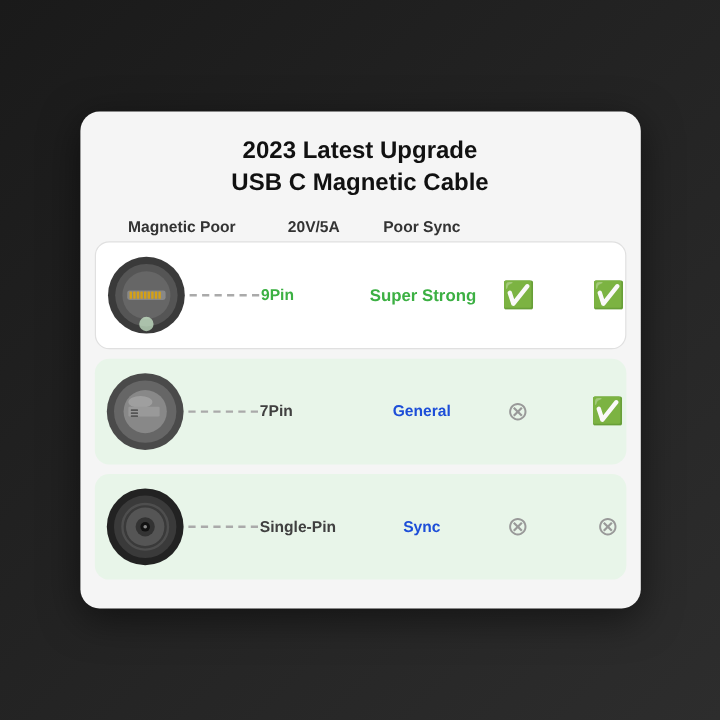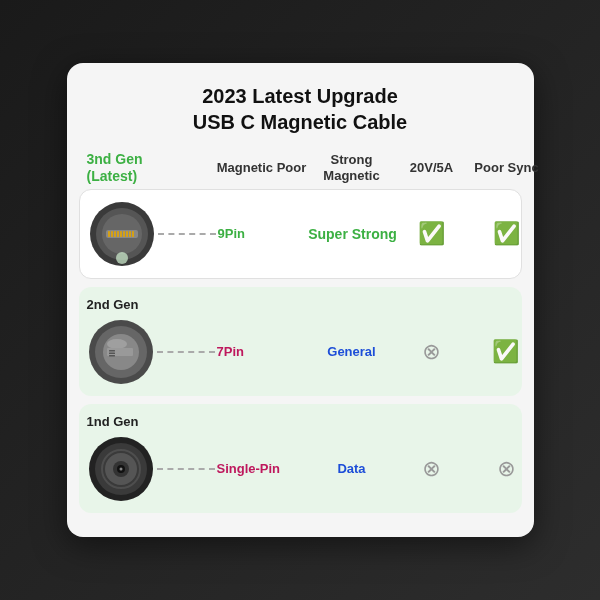--- a/index.html
+++ b/index.html
@@ -76,21 +76,21 @@
       color: #222;
       margin-bottom: 6px;
     }
     .product-area {
       display: flex;
       align-items: center;
       gap: 0;
     }
     .pin-label {
       font-size: 13px;
-      color: #be185d;
+      color: #404040;
       white-space: nowrap;
       font-weight: 600;
     }
     .pin-label.green {
       color: #3cb043;
       font-weight: 700;
     }
     .magnetic-val {
       text-align: center;
       font-size: 13px;
@@ -138,24 +138,21 @@
     }
   </style>
 </head>
 <body>
 
 <div class="card">
   <h1 class="title" style="white-space:pre-line;">2023 Latest Upgrade
 USB C Magnetic Cable</h1>
 
   <div class="header-row">
-    <div class="header-cell gen-label" style="white-space:pre-line;">3nd Gen
-(Latest)</div>
     <div class="header-cell" style="white-space:pre-line;">Magnetic Poor</div>
-    <div class="header-cell" style="white-space:pre-line;">Strong Magnetic</div>
     <div class="header-cell">20V/5A</div>
     <div class="header-cell">Poor Sync</div>
   </div>
 
   <div class="gen-section gen3">
     <div class="gen3-inner">
       <hr class="top-divider">
       <div class="gen3-data-row">
         <div class="gen3-product-col">
 
@@ -185,21 +182,20 @@
         </div>
         <div class="pin-label green">9Pin</div>
         <div class="magnetic-val super">Super Strong</div>
         <div class="icon-cell check-green">✅</div>
         <div class="icon-cell check-green">✅</div>
       </div>
     </div>
   </div>
 
   <div class="gen-section gen2">
-    <div class="gen-name">2nd Gen</div>
     <div class="gen-row">
       <div class="product-area">
         <svg class="product-svg" viewBox="0 0 68 68">
           <circle cx="34" cy="34" r="32" fill="#4a4a4a"></circle>
           <circle cx="34" cy="34" r="26" fill="#666"></circle>
           <circle cx="34" cy="34" r="18" fill="#888"></circle>
 
           <ellipse cx="30" cy="26" rx="10" ry="5" fill="rgba(255,255,255,0.2)"></ellipse>
 
           <rect x="20" y="30" width="26" height="8" rx="1" fill="#999"></rect>
@@ -210,35 +206,34 @@
         <div style="flex:1; border-top: 2px dashed #aaa; margin: 0 2px;"></div>
       </div>
       <div class="pin-label">7Pin</div>
       <div class="magnetic-val">General</div>
       <div class="icon-cell cross-gray">⊗</div>
       <div class="icon-cell check-green">✅</div>
     </div>
   </div>
 
   <div class="gen-section gen1">
-    <div class="gen-name">1nd Gen</div>
     <div class="gen-row">
       <div class="product-area">
         <svg class="product-svg" viewBox="0 0 68 68">
           <circle cx="34" cy="34" r="32" fill="#222"></circle>
           <circle cx="34" cy="34" r="26" fill="#3a3a3a"></circle>
           <circle cx="34" cy="34" r="16" fill="#555"></circle>
 
           <circle cx="34" cy="34" r="8" fill="#333"></circle>
           <circle cx="34" cy="34" r="4" fill="#111"></circle>
           <circle cx="34" cy="34" r="1.5" fill="#888"></circle>
 
           <circle cx="34" cy="34" r="19" fill="none" stroke="rgba(255,255,255,0.1)" stroke-width="2"></circle>
         </svg>
         <div style="flex:1; border-top: 2px dashed #aaa; margin: 0 2px;"></div>
       </div>
       <div class="pin-label">Single-Pin</div>
-      <div class="magnetic-val">Data</div>
+      <div class="magnetic-val">Sync</div>
       <div class="icon-cell cross-gray">⊗</div>
       <div class="icon-cell cross-gray">⊗</div>
     </div>
   </div>
 </div>
 
 </body></html>

